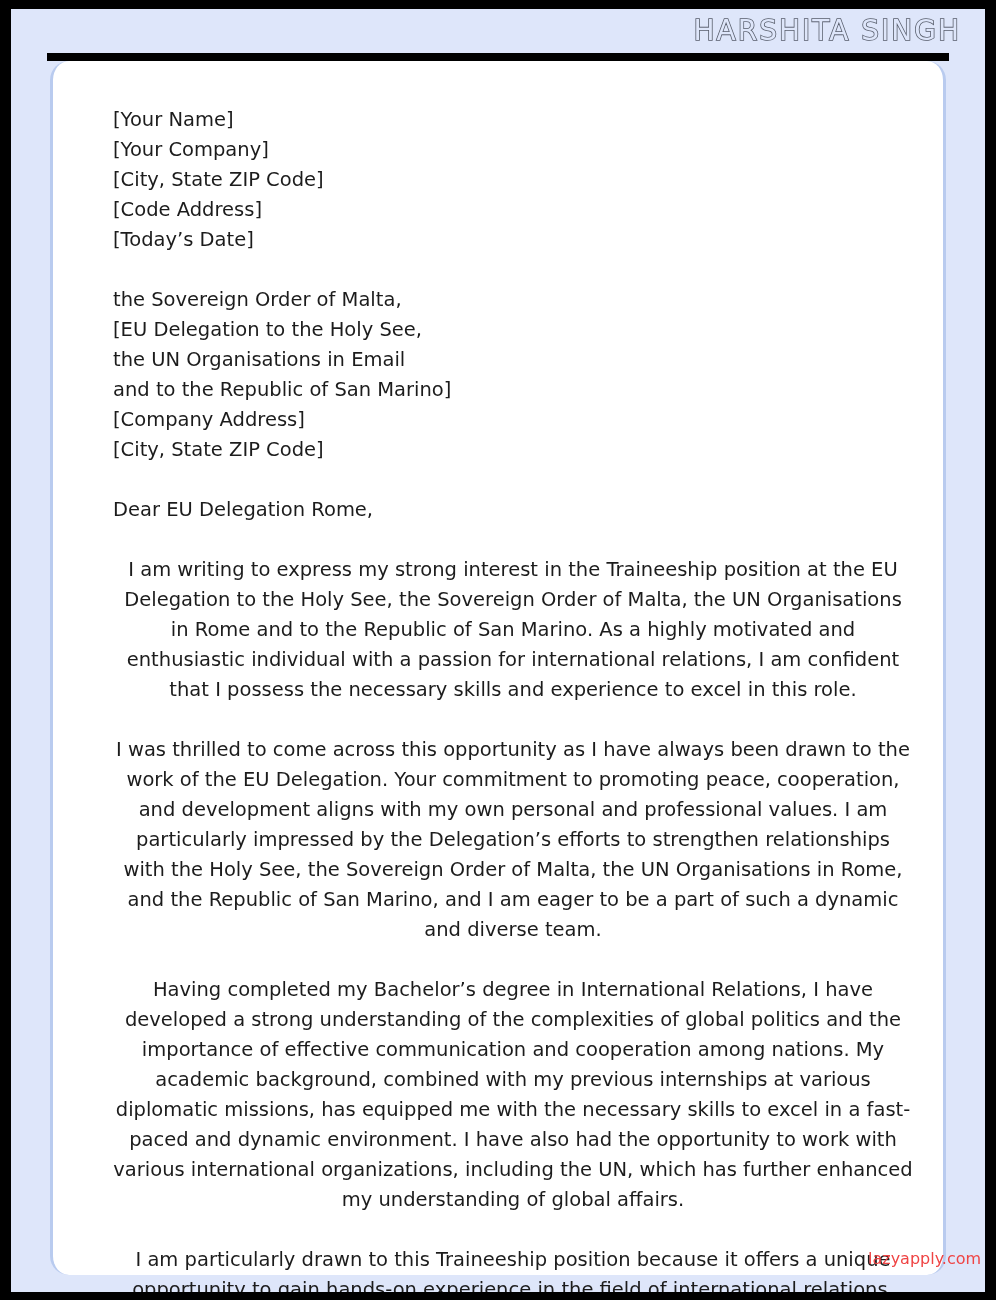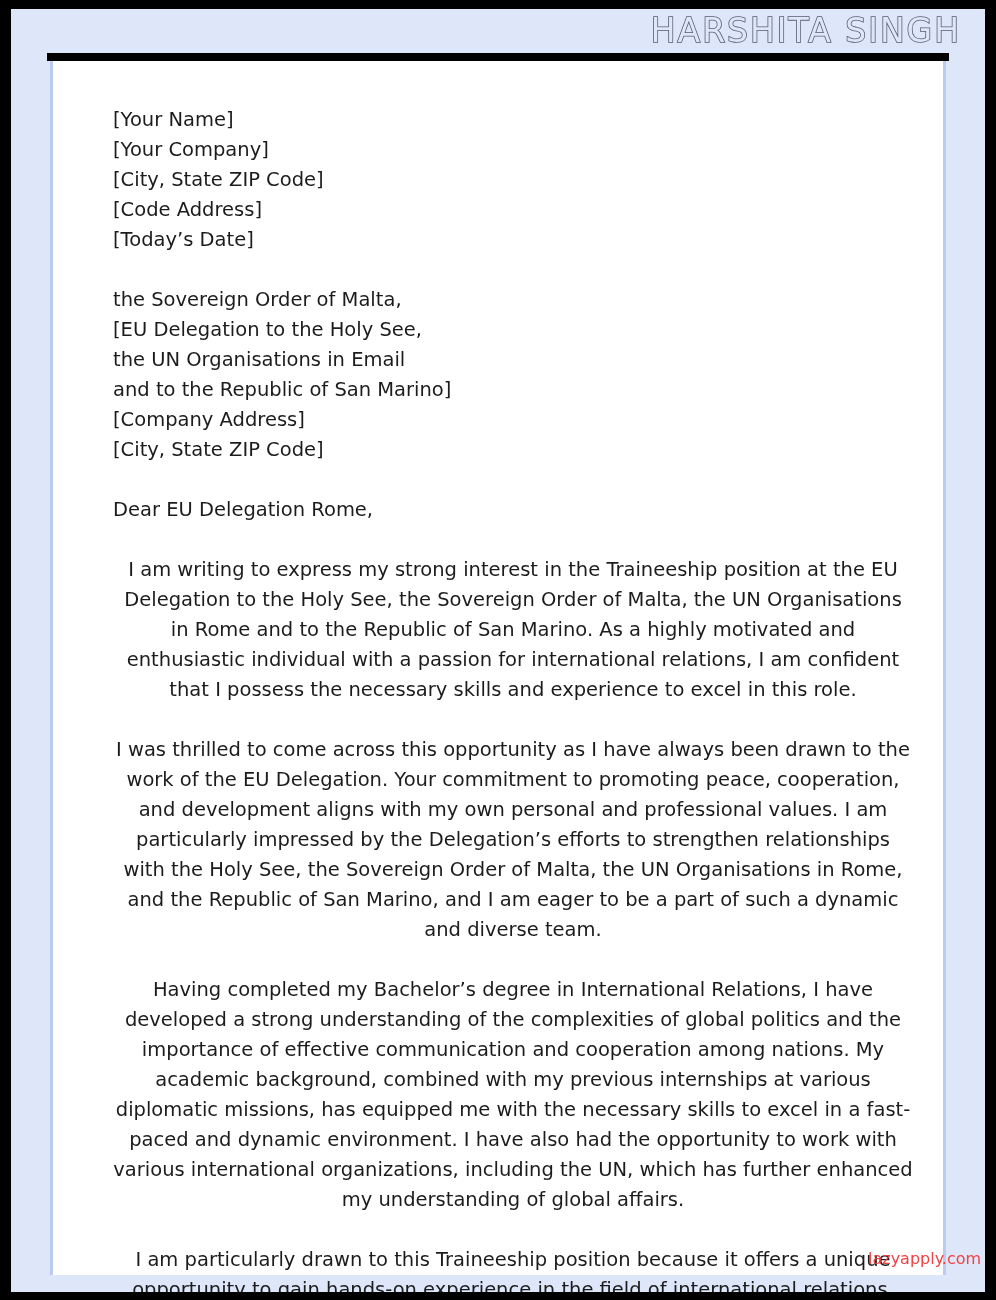--- a/index.html
+++ b/index.html
@@ -40,21 +40,21 @@
     left: 0;
     top: 0;
     width: 974px;
     height: 44px;
   }
   .doc-title {
     position: absolute;
     right: 24px;
     top: 0px;
     font-family: "DejaVu Sans", "Liberation Sans", sans-serif;
-    font-size: 33px;
+    font-size: 28px;
     line-height: 44px;
     font-weight: 400;
     letter-spacing: 2px;
     color: #dee6fa;
     -webkit-text-stroke: 1.6px #575d6b;
     text-stroke: 1.6px #575d6b;
     paint-order: stroke fill;
     white-space: nowrap;
   }
 
@@ -73,20 +73,21 @@
     position: absolute;
     left: 39px;
     top: 52px;
     width: 896px;
     height: 1214px;
     background: #ffffff;
     border-left: 3px solid #b9cbef;
     border-right: 3px solid #b9cbef;
     box-sizing: border-box;
     overflow: visible;
+    border-radius: 19px;
   }
 
   
   .letter {
     position: absolute;
     left: 60px;
     top: 44px;
     width: 800px;
     font-size: 19.5px;
     line-height: 30px;

